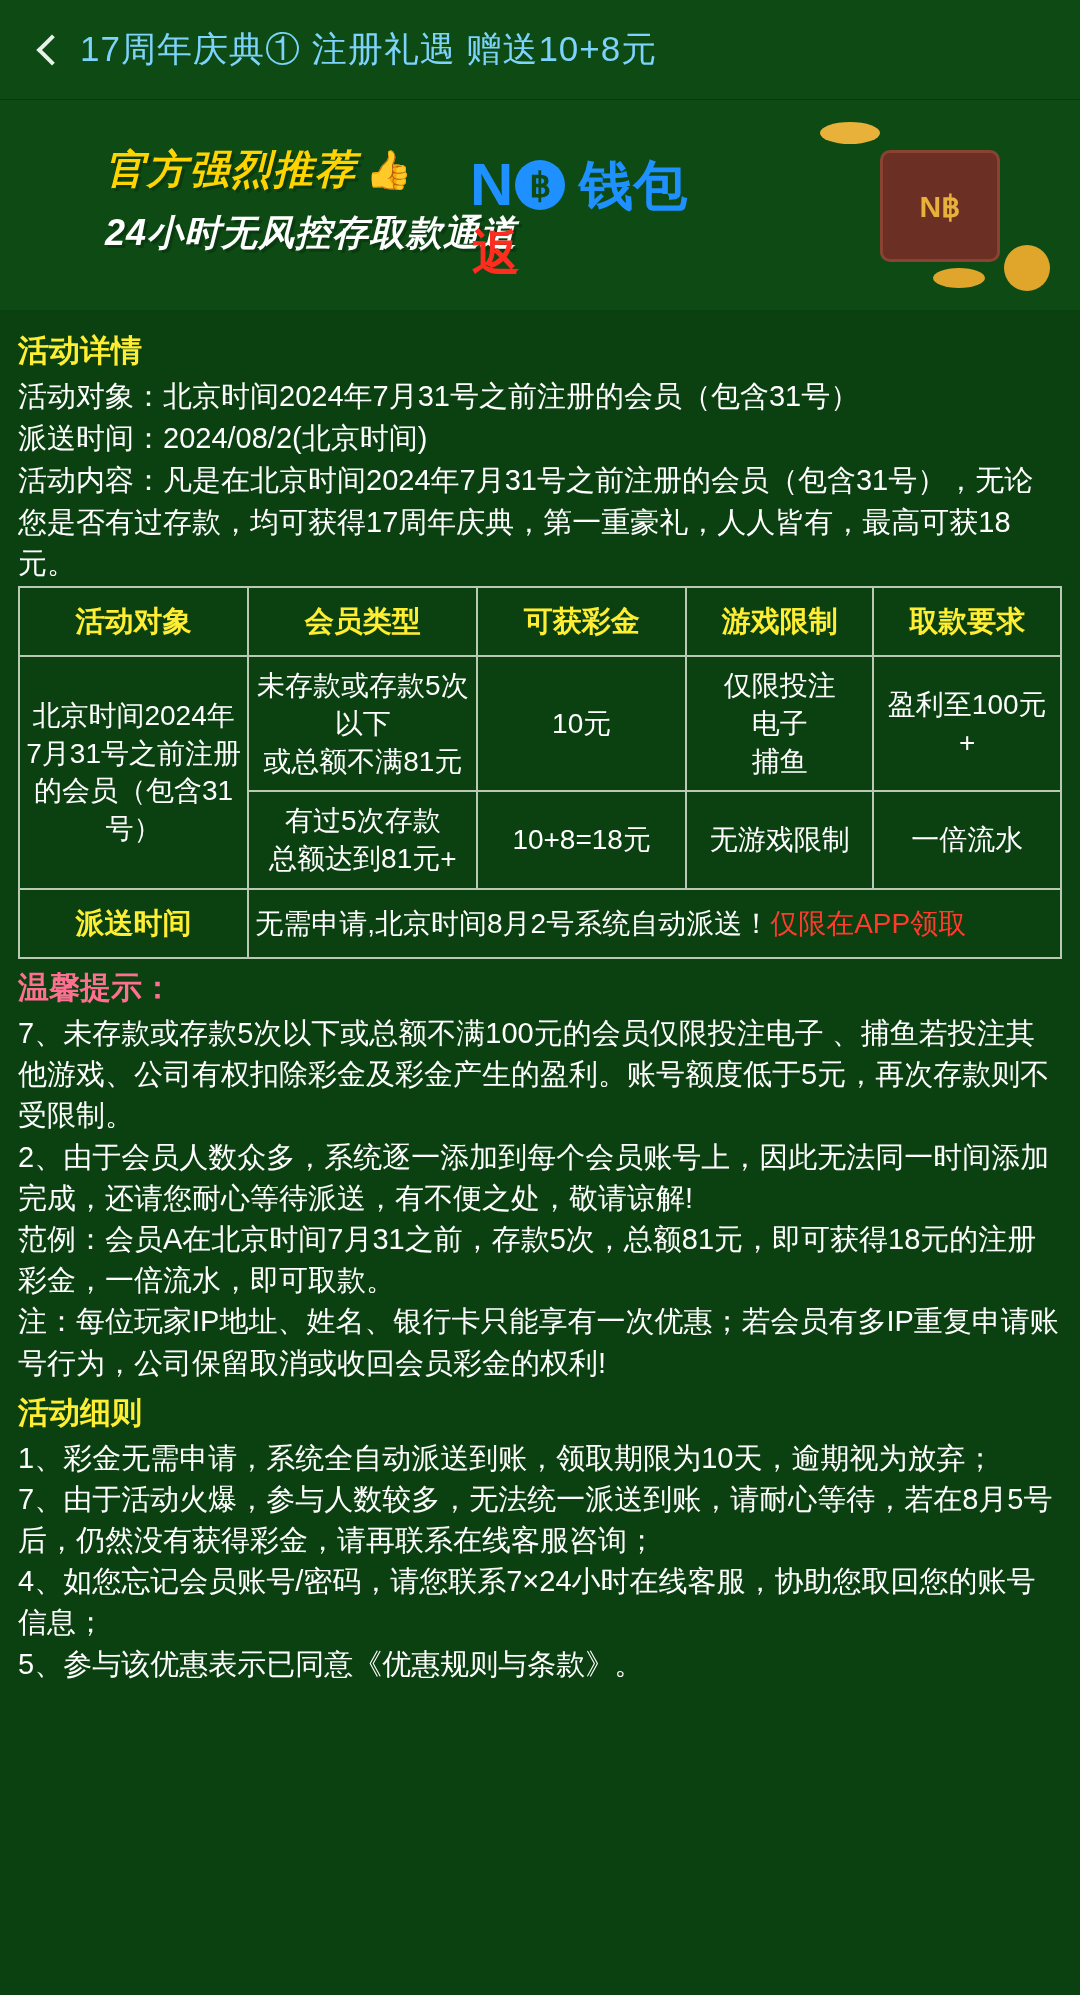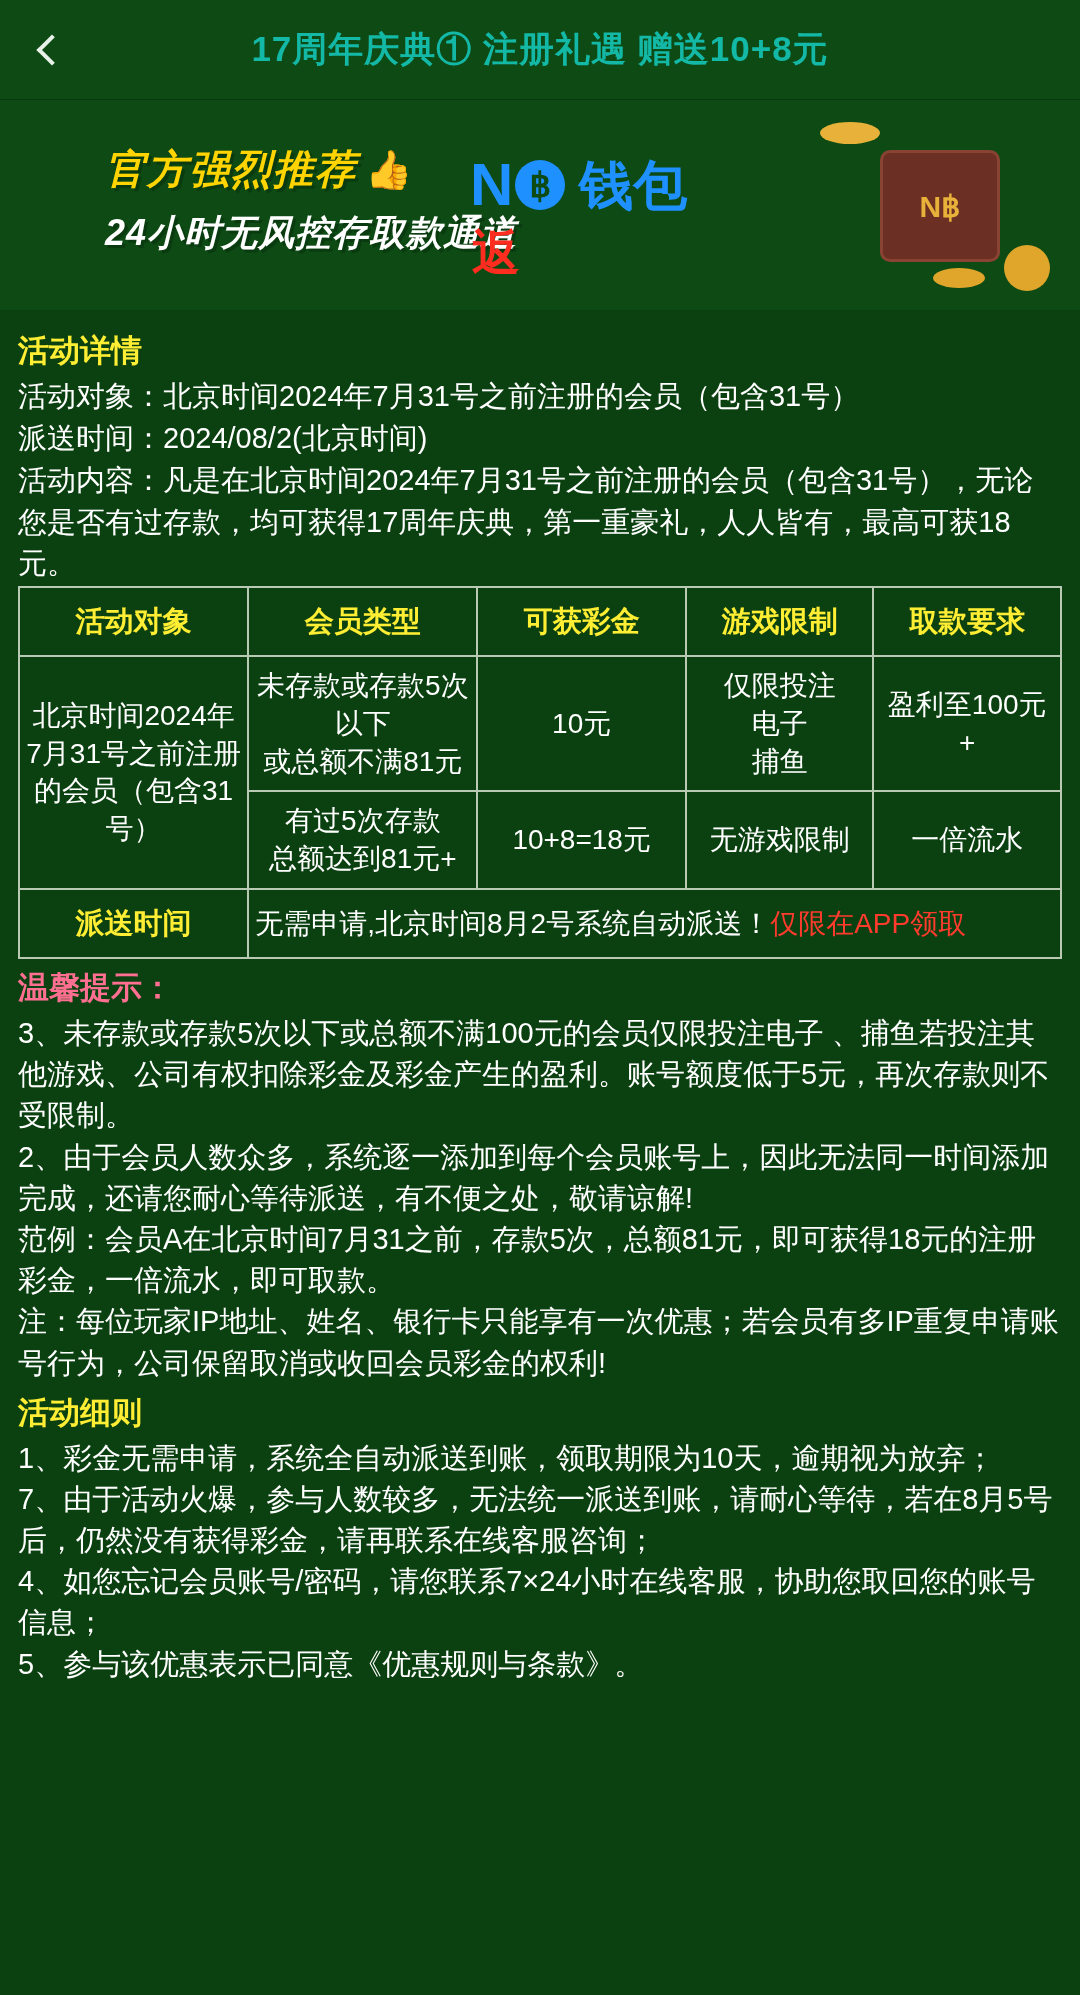--- a/index.html
+++ b/index.html
@@ -35,24 +35,24 @@
   .back-chevron {
     display: block;
     width: 22px;
     height: 22px;
     border-left: 4px solid #e8f2e8;
     border-bottom: 4px solid #e8f2e8;
     transform: rotate(45deg);
   }
   .header-title {
     flex: 1;
-    text-align: center;
-    color: #14b8a6;
+    text-align: left;
+    color: #7dd3fc;
     font-size: 35px;
-    font-weight: bold;
+    font-weight: normal;
     letter-spacing: 1px;
     margin-right: 56px;
   }
 
   
   .banner {
     height: 210px;
     background: #0d4a14;
     position: relative;
     overflow: hidden;
@@ -290,21 +290,21 @@
       <tr>
         <td class="head">派送时间</td>
         <td colspan="4" style="text-align:left; ">
           <span>无需申请,北京时间8月2号系统自动派送！</span><span class="redspan">仅限在APP领取</span>
         </td>
       </tr>
     </tbody>
   </table>
 
   <div class="sec-title pink">温馨提示：</div>
-  <div class="note-line">3、未存款或存款5次以下或总额不满100元的会员仅限投注电子 、捕鱼若投注其他游戏、公司有权扣除彩金及彩金产生的盈利。账号额度低于5元，再次存款则不受限制。</div>
+  <div class="note-line">7、未存款或存款5次以下或总额不满100元的会员仅限投注电子 、捕鱼若投注其他游戏、公司有权扣除彩金及彩金产生的盈利。账号额度低于5元，再次存款则不受限制。</div>
   <div class="note-line">2、由于会员人数众多，系统逐一添加到每个会员账号上，因此无法同一时间添加完成，还请您耐心等待派送，有不便之处，敬请谅解!</div>
   <div class="note-line">范例：会员A在北京时间7月31之前，存款5次，总额81元，即可获得18元的注册彩金，一倍流水，即可取款。</div>
   <div class="note-line">注：每位玩家IP地址、姓名、银行卡只能享有一次优惠；若会员有多IP重复申请账号行为，公司保留取消或收回会员彩金的权利!</div>
 
   <div class="sec-title">活动细则</div>
   <div class="note-line">1、彩金无需申请，系统全自动派送到账，领取期限为10天，逾期视为放弃；</div>
   <div class="note-line">7、由于活动火爆，参与人数较多，无法统一派送到账，请耐心等待，若在8月5号后，仍然没有获得彩金，请再联系在线客服咨询；</div>
   <div class="note-line">4、如您忘记会员账号/密码，请您联系7×24小时在线客服，协助您取回您的账号信息；</div>
   <div class="note-line">5、参与该优惠表示已同意《优惠规则与条款》。</div>
 

